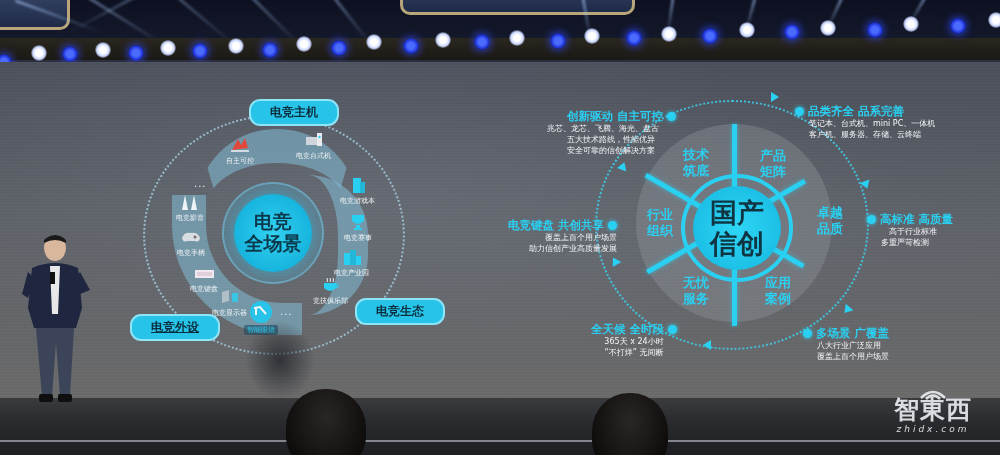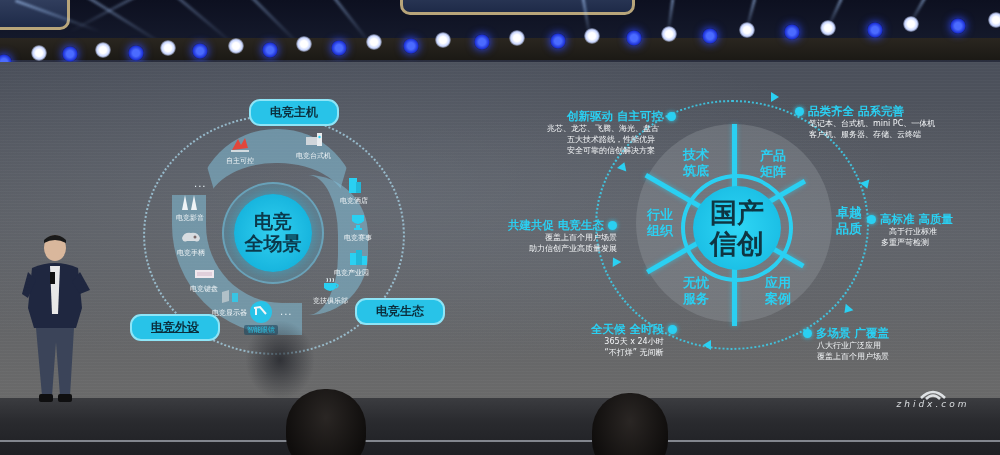--- a/index.html
+++ b/index.html
@@ -163,31 +163,31 @@
         <circle cx="16.5" cy="6" r="1.2" fill="#2ad0f2"></circle>
       </svg>
     <span class="lbl">电竞台式机</span>
   </div>
 
   <div class="node" style="left:340px;top:176px;">
     <svg class="ic" viewBox="0 0 22 18">
         <rect x="6" y="2" width="8" height="15" fill="#2ad0f2"></rect>
         <rect x="13" y="6" width="5" height="11" fill="#22b7d8"></rect>
       </svg>
-    <span class="lbl">电竞酒店</span>
+    <span class="lbl">电竞游戏本</span>
   </div>
   <div class="node" style="left:344px;top:213px;">
     <svg class="ic" viewBox="0 0 22 18">
         <path d="M5 2 H17 V8 Q11 14 5 8 Z" fill="#2ad0f2"></path>
         <rect x="9" y="12" width="4" height="3" fill="#2ad0f2"></rect>
         <rect x="7" y="15" width="8" height="2" fill="#2ad0f2"></rect>
       </svg>
     <span class="lbl">电竞赛事</span>
   </div>
-  <div class="node" style="left:334px;top:248px;align-items:flex-end;">
+  <div class="node" style="left:334px;top:248px;">
     <svg class="ic" viewBox="0 0 22 18">
         <rect x="3" y="5" width="6" height="12" fill="#2ad0f2"></rect>
         <rect x="9" y="2" width="6" height="15" fill="#22b7d8"></rect>
         <rect x="15" y="8" width="5" height="9" fill="#2ad0f2"></rect>
       </svg>
     <span class="lbl">电竞产业园</span>
   </div>
   <div class="node" style="left:313px;top:276px;">
     <svg class="ic" viewBox="0 0 22 18">
         <path d="M4 7 H16 V12 Q10 18 4 12 Z" fill="#2ad0f2"></path>
@@ -251,21 +251,21 @@
   </div>
 
   <div class="seg" style="left:683px;top:147px;">
     <div>技术</div>
     <div>筑底</div>
   </div>
   <div class="seg" style="left:760px;top:148px;">
     <div>产品</div>
     <div>矩阵</div>
   </div>
-  <div class="seg" style="left:836px;top:205px;">
+  <div class="seg" style="left:817px;top:205px;">
     <div>卓越</div>
     <div>品质</div>
   </div>
   <div class="seg" style="left:765px;top:275px;">
     <div>应用</div>
     <div>案例</div>
   </div>
   <div class="seg" style="left:683px;top:275px;">
     <div>无忧</div>
     <div>服务</div>
@@ -323,21 +323,21 @@
     <div class="title">
       <span>全天候 全时段</span>
       <span class="bullet"></span>
     </div>
     <div class="desc">365天 x 24小时</div>
     <div class="desc">“不打烊” 无间断</div>
   </div>
 
   <div class="feature" style="left:508px;top:218px;text-align:right;">
     <div class="title">
-      <span>共建共促 电竞生态</span>
+      <span>电竞键盘 共创共享</span>
       <span class="bullet"></span>
     </div>
     <div class="desc">覆盖上百个用户场景</div>
     <div class="desc">助力信创产业高质量发展</div>
   </div>
 </div>
 
 <div class="shadow-blob"></div>
 <div class="stage-floor"></div>
 <div class="stage-edge"></div>
@@ -356,14 +356,15 @@
 </svg>
 
 <div class="head" style="left:286px;top:389px;width:80px;height:80px;"></div>
 <div class="head" style="left:592px;top:393px;width:76px;height:80px;"></div>
 
 <div class="watermark">
   <svg class="wifi" width="30" height="12" viewBox="0 0 30 12">
     <path d="M3 10 Q15 -2 27 10" stroke="rgba(235,238,242,.9)" stroke-width="2.5" fill="none"></path>
     <path d="M8 11 Q15 4 22 11" stroke="rgba(235,238,242,.9)" stroke-width="2.5" fill="none"></path>
   </svg>
+  <div class="brand">智東西</div>
   <div class="domain">zhidx.com</div>
 </div>
 
 </body></html>

